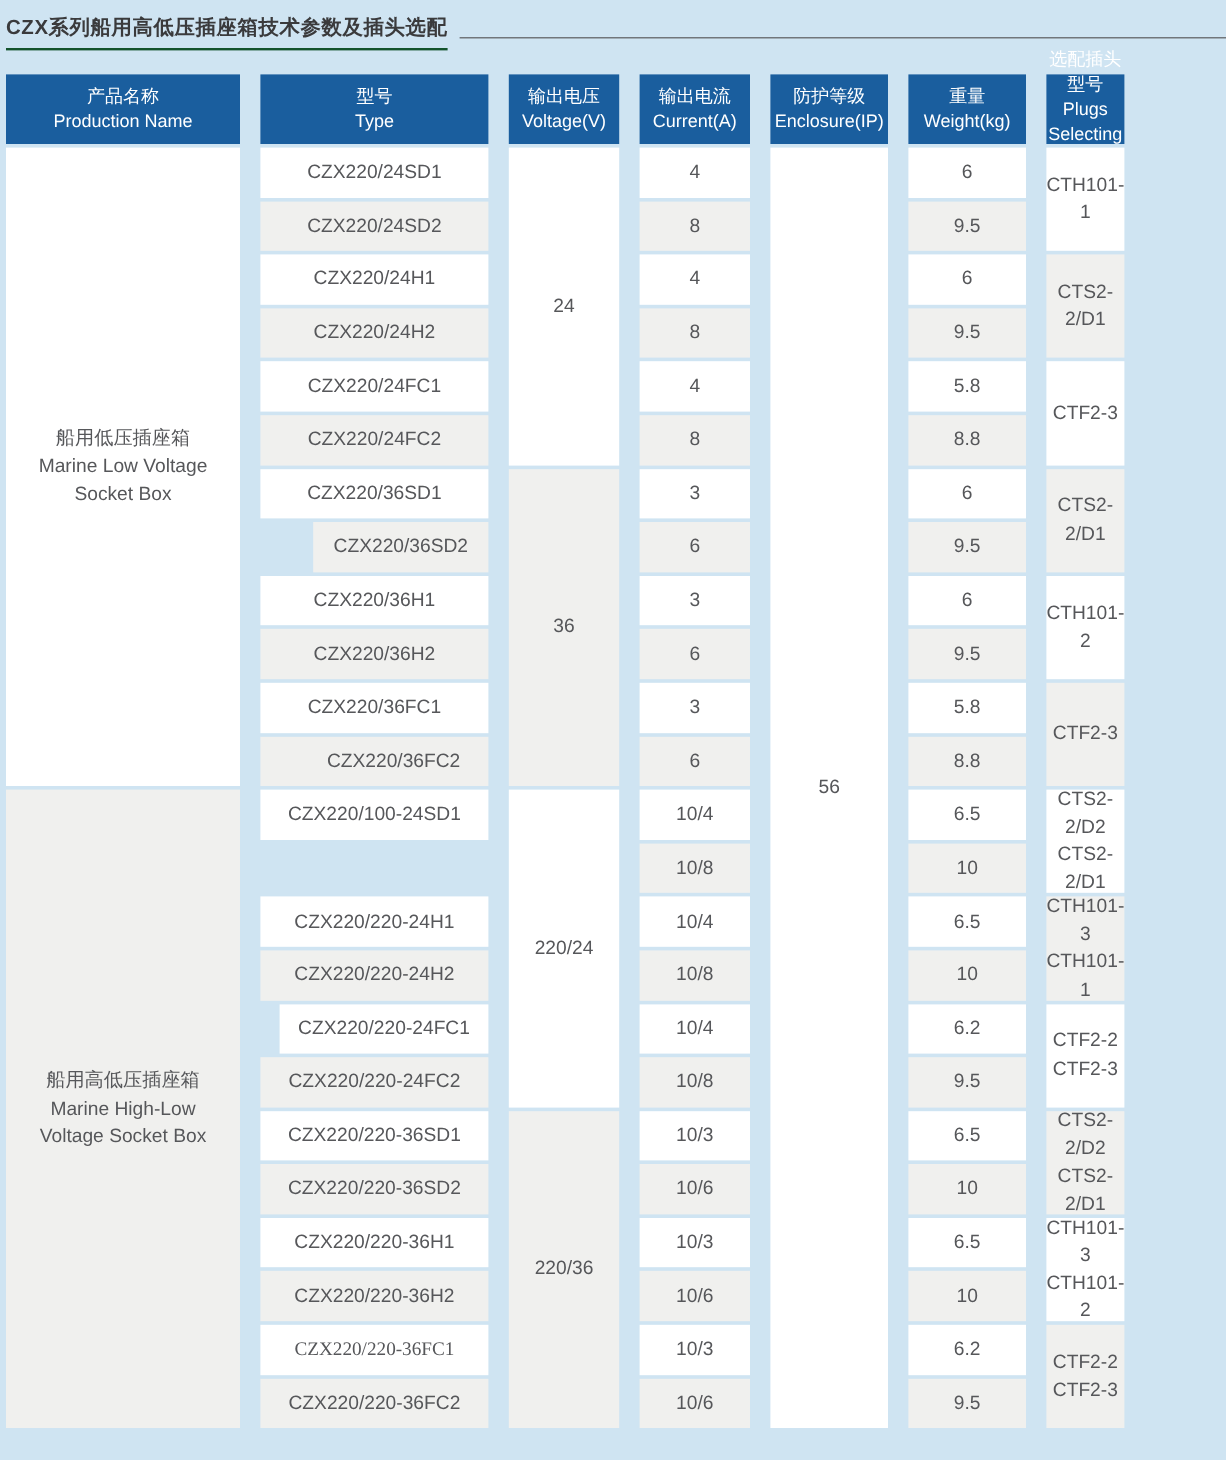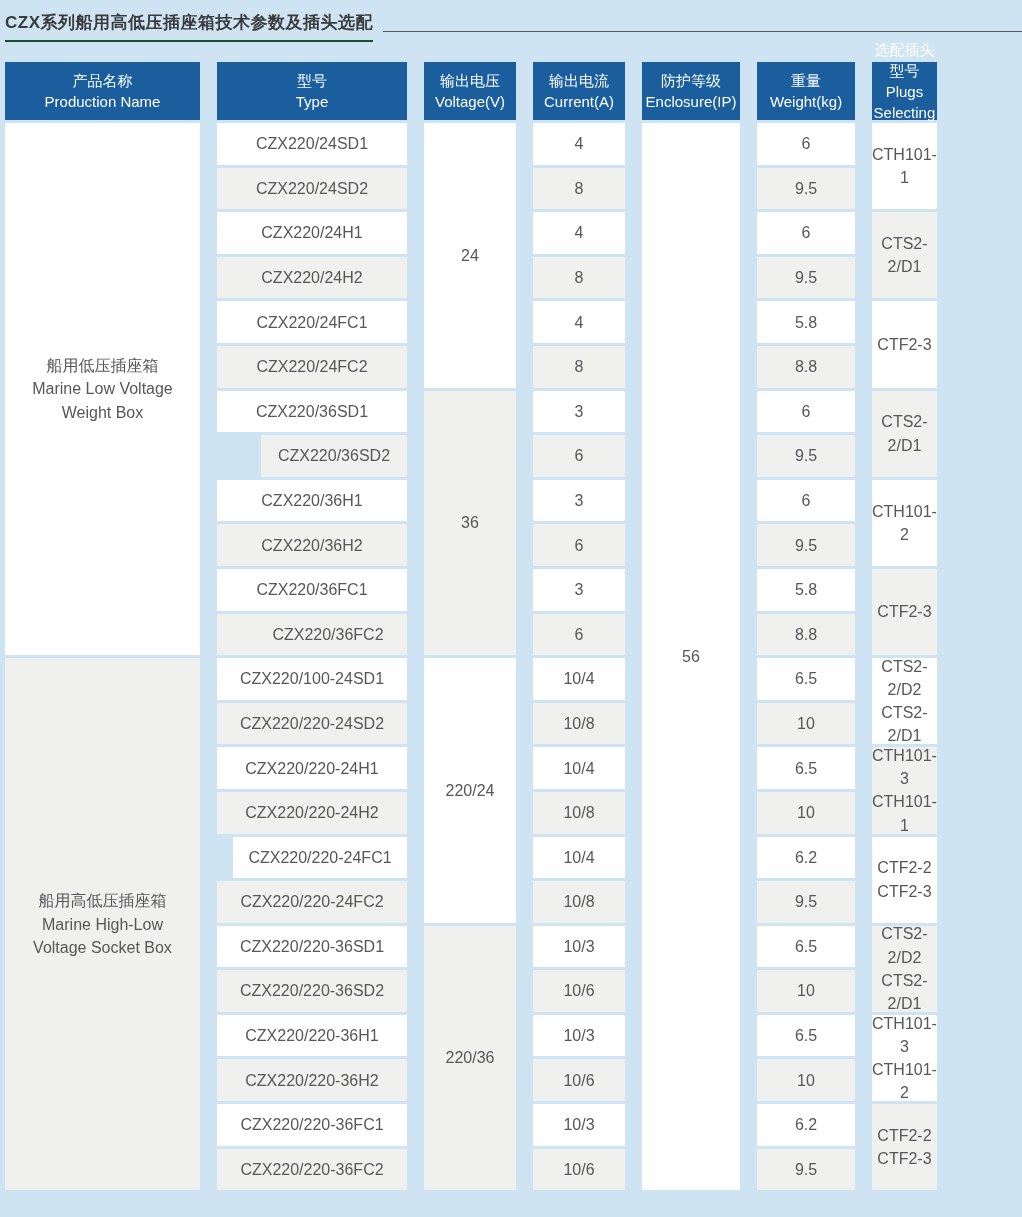--- a/index.html
+++ b/index.html
@@ -99,21 +99,21 @@
       <div>重量</div>
       <div>Weight(kg)</div>
     </div>
     <div class="hcell" style="grid-area: 1 / 7;">
       <div>选配插头型号</div>
       <div>Plugs Selecting Type</div>
     </div>
     <div class="cell dark" style="grid-area: 2 / 1 / span 12;">
       <div>船用低压插座箱</div>
       <div>Marine Low Voltage</div>
-      <div>Weight Box</div>
+      <div>Socket Box</div>
     </div>
     <div class="cell light" style="grid-area: 14 / 1 / span 12;">
       <div>船用高低压插座箱</div>
       <div>Marine High-Low</div>
       <div>Voltage Socket Box</div>
     </div>
     <div class="cell dark" style="grid-area: 2 / 2;">
       <div>CZX220/24SD1</div>
     </div>
     <div class="cell dark" style="grid-area: 2 / 4;">
@@ -223,23 +223,20 @@
     </div>
     <div class="cell dark" style="grid-area: 14 / 2;">
       <div>CZX220/100-24SD1</div>
     </div>
     <div class="cell dark" style="grid-area: 14 / 4;">
       <div>10/4</div>
     </div>
     <div class="cell dark" style="grid-area: 14 / 6;">
       <div>6.5</div>
     </div>
-    <div class="cell light" style="grid-area: 15 / 2;">
-      <div>CZX220/220-24SD2</div>
-    </div>
     <div class="cell light" style="grid-area: 15 / 4;">
       <div>10/8</div>
     </div>
     <div class="cell light" style="grid-area: 15 / 6;">
       <div>10</div>
     </div>
     <div class="cell dark" style="grid-area: 16 / 2;">
       <div>CZX220/220-24H1</div>
     </div>
     <div class="cell dark" style="grid-area: 16 / 4;">
@@ -304,21 +301,21 @@
     </div>
     <div class="cell light" style="grid-area: 23 / 2;">
       <div>CZX220/220-36H2</div>
     </div>
     <div class="cell light" style="grid-area: 23 / 4;">
       <div>10/6</div>
     </div>
     <div class="cell light" style="grid-area: 23 / 6;">
       <div>10</div>
     </div>
-    <div class="cell dark" style="grid-area: 24 / 2;">
+    <div class="cell dark" style="grid-area: 24 / 2; font-family: Liberation Serif, serif;">
       <div>CZX220/220-36FC1</div>
     </div>
     <div class="cell dark" style="grid-area: 24 / 4;">
       <div>10/3</div>
     </div>
     <div class="cell dark" style="grid-area: 24 / 6;">
       <div>6.2</div>
     </div>
     <div class="cell light" style="grid-area: 25 / 2;">
       <div>CZX220/220-36FC2</div>

